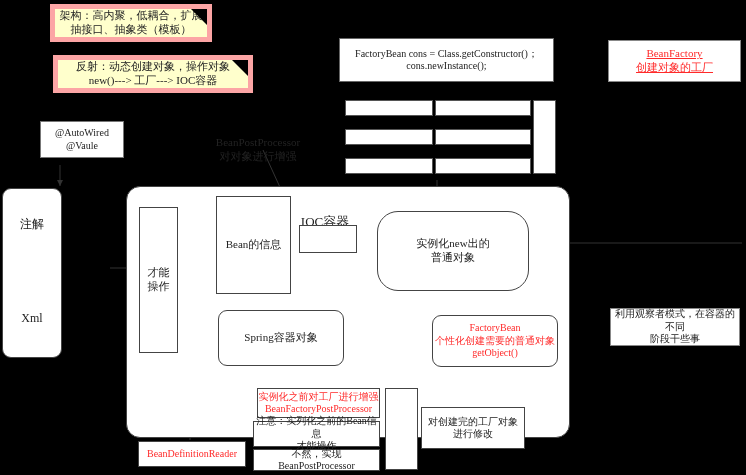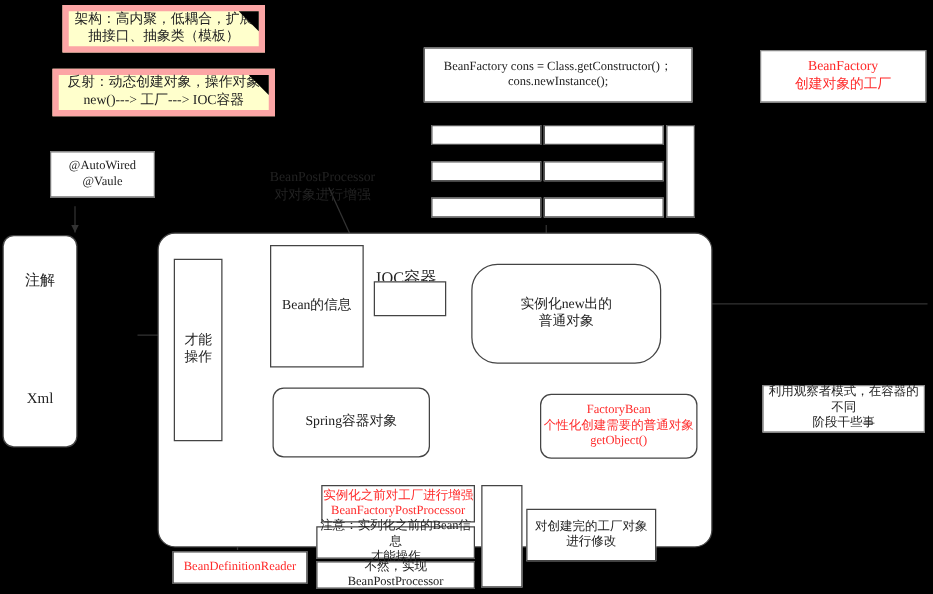--- a/index.html
+++ b/index.html
@@ -107,32 +107,32 @@
 
     <path d="M148,95 L148,118" stroke="#333" stroke-width="0" fill="none"></path>
   </svg>
 
   <div class="box note f11" style="left:50px; top:4px; width:162px; height:38px;">
     <span class="fold"></span>
     <span>架构：高内聚，低耦合，扩展
 抽接口、抽象类（模板）</span>
   </div>
 
-  <div class="box note f11" style="left:42px; top:55px; width:178px; height:38px;">
+  <div class="box note f11" style="left:53px; top:55px; width:200px; height:38px;">
     <span class="fold"></span>
     <span>反射：动态创建对象，操作对象
 new()---&gt; 工厂---&gt; IOC容器</span>
   </div>
 
   <div class="box f10" style="left:339px; top:38px; width:215px; height:44px; border-color:#666;">
-    <span>BeanFactory cons = Class.getConstructor()；
+    <span>FactoryBean cons = Class.getConstructor()；
 cons.newInstance();</span>
   </div>
 
-  <div class="box f11 red" style="left:608px; top:40px; width:133px; height:42px; border-color:#888;">
+  <div class="box f11 red" style="left:608px; top:40px; width:133px; height:42px; border-color:#888;text-decoration:underline;">
     <span>BeanFactory
 创建对象的工厂</span>
   </div>
 
   <div style="position:absolute; left:345px; top:100px; width:186px; height:74px;">
     <div class="box" style="left:0; top:0; width:88px; height:16px; border-color:#555;">
       <span></span>
     </div>
     <div class="box" style="left:90px; top:0; width:96px; height:16px; border-color:#555;">
       <span></span>

